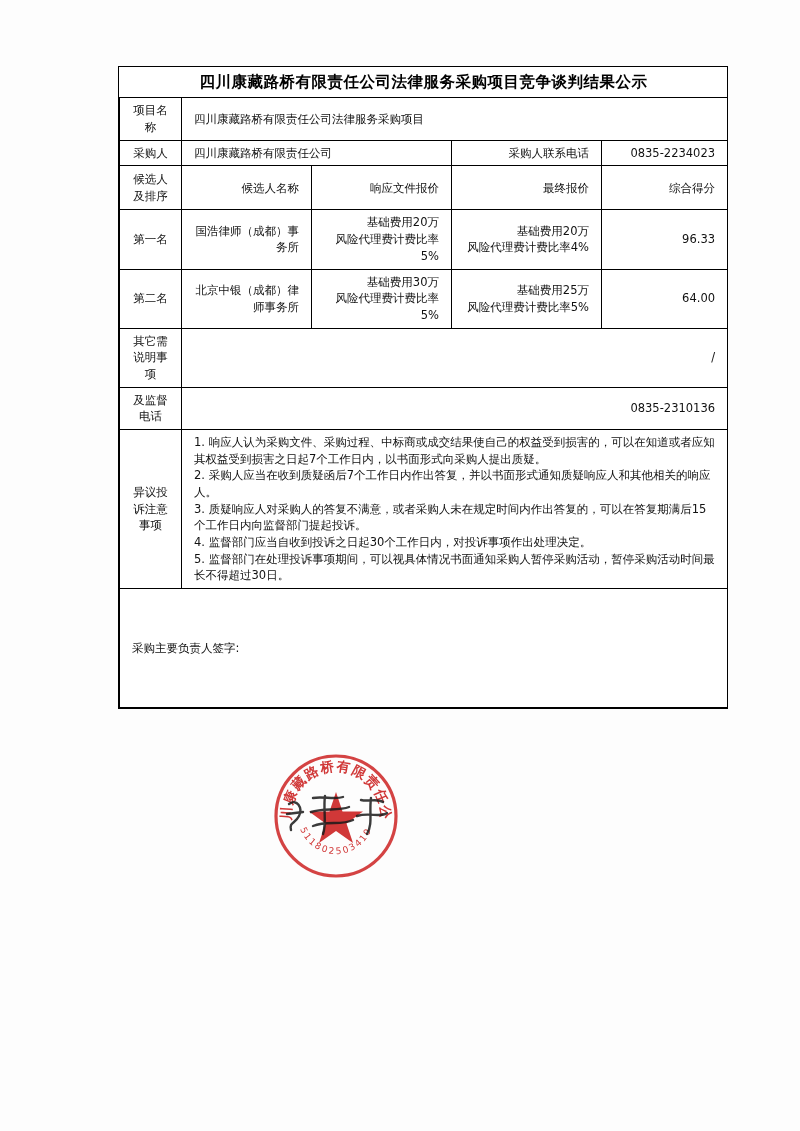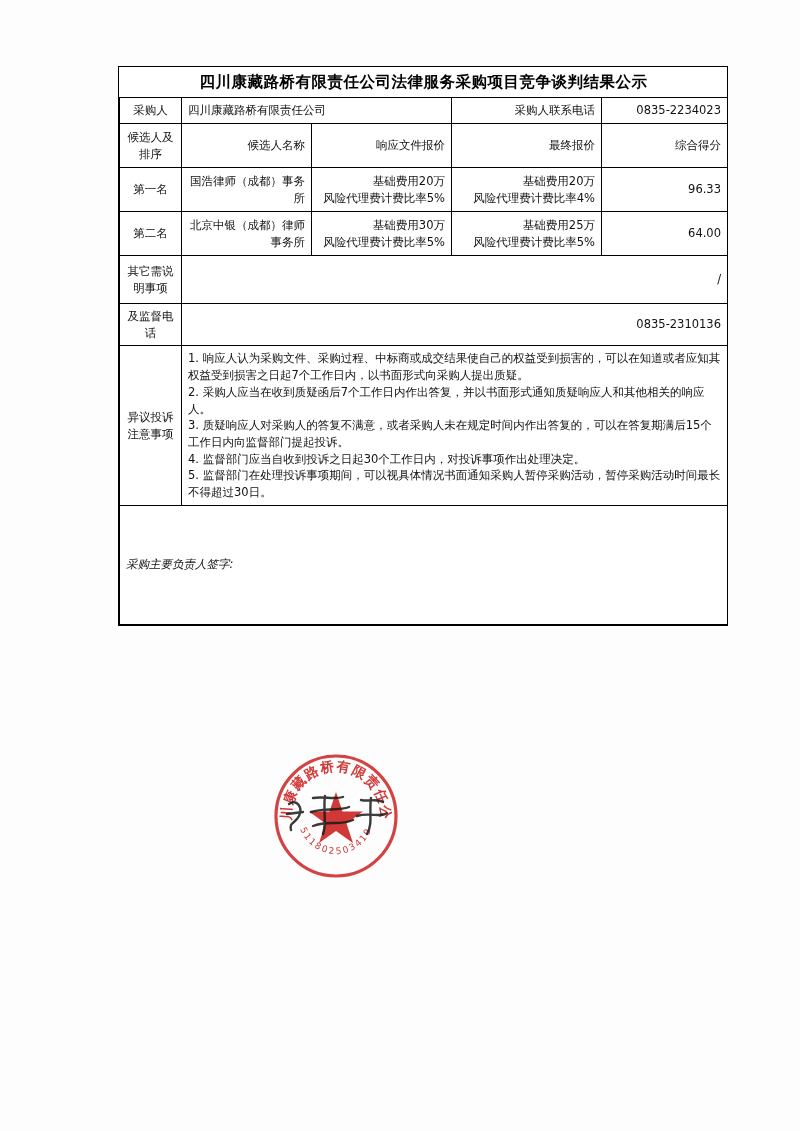--- a/index.html
+++ b/index.html
@@ -31,21 +31,21 @@
     box-sizing: border-box;
     background: #fff;
   }
   table.main {
     width: 100%;
     border-collapse: collapse;
     table-layout: fixed;
   }
   table.main td {
     border: 1px solid #000;
-    padding: 4px 6px;
+    padding: 4px 12px;
     vertical-align: middle;
     font-size: 11.5px;
     line-height: 1.45;
     color: #111;
   }
   .title-cell {
     border: 1px solid #000 !important;
     border-top: none !important;
     border-left: none !important;
     border-right: none !important;
@@ -69,21 +69,20 @@
   .notice {
     font-size: 11.5px;
     line-height: 1.75;
     text-align: left;
     padding: 8px 8px 10px 8px;
   }
   .sign-row td {
     height: 110px;
     vertical-align: top;
     padding-top: 18px;
-    font-style: italic;
   }
   .sign-label {
     font-size: 12px;
     padding-left: 6px;
   }
   
   .stamp {
     position: absolute;
     left: 272px;
     top: 752px;
@@ -116,20 +115,24 @@
         <col style="width:126px">
       </colgroup>
 
       <tbody>
           <tr>
         <td class="title-cell" colspan="5">
           <span class="title-text">四川康藏路桥有限责任公司法律服务采购项目竞争谈判结果公示</span>
         </td>
       </tr>
 
+      <tr>
+        <td class="lbl two-line">项目名称</td>
+        <td class="lft" colspan="4">四川康藏路桥有限责任公司法律服务采购项目</td>
+      </tr>
 
       <tr>
         <td class="lbl">采购人</td>
         <td class="lft" colspan="2">四川康藏路桥有限责任公司</td>
         <td class="ctr">采购人联系电话</td>
         <td class="ctr">0835-2234023</td>
       </tr>
 
 
 

